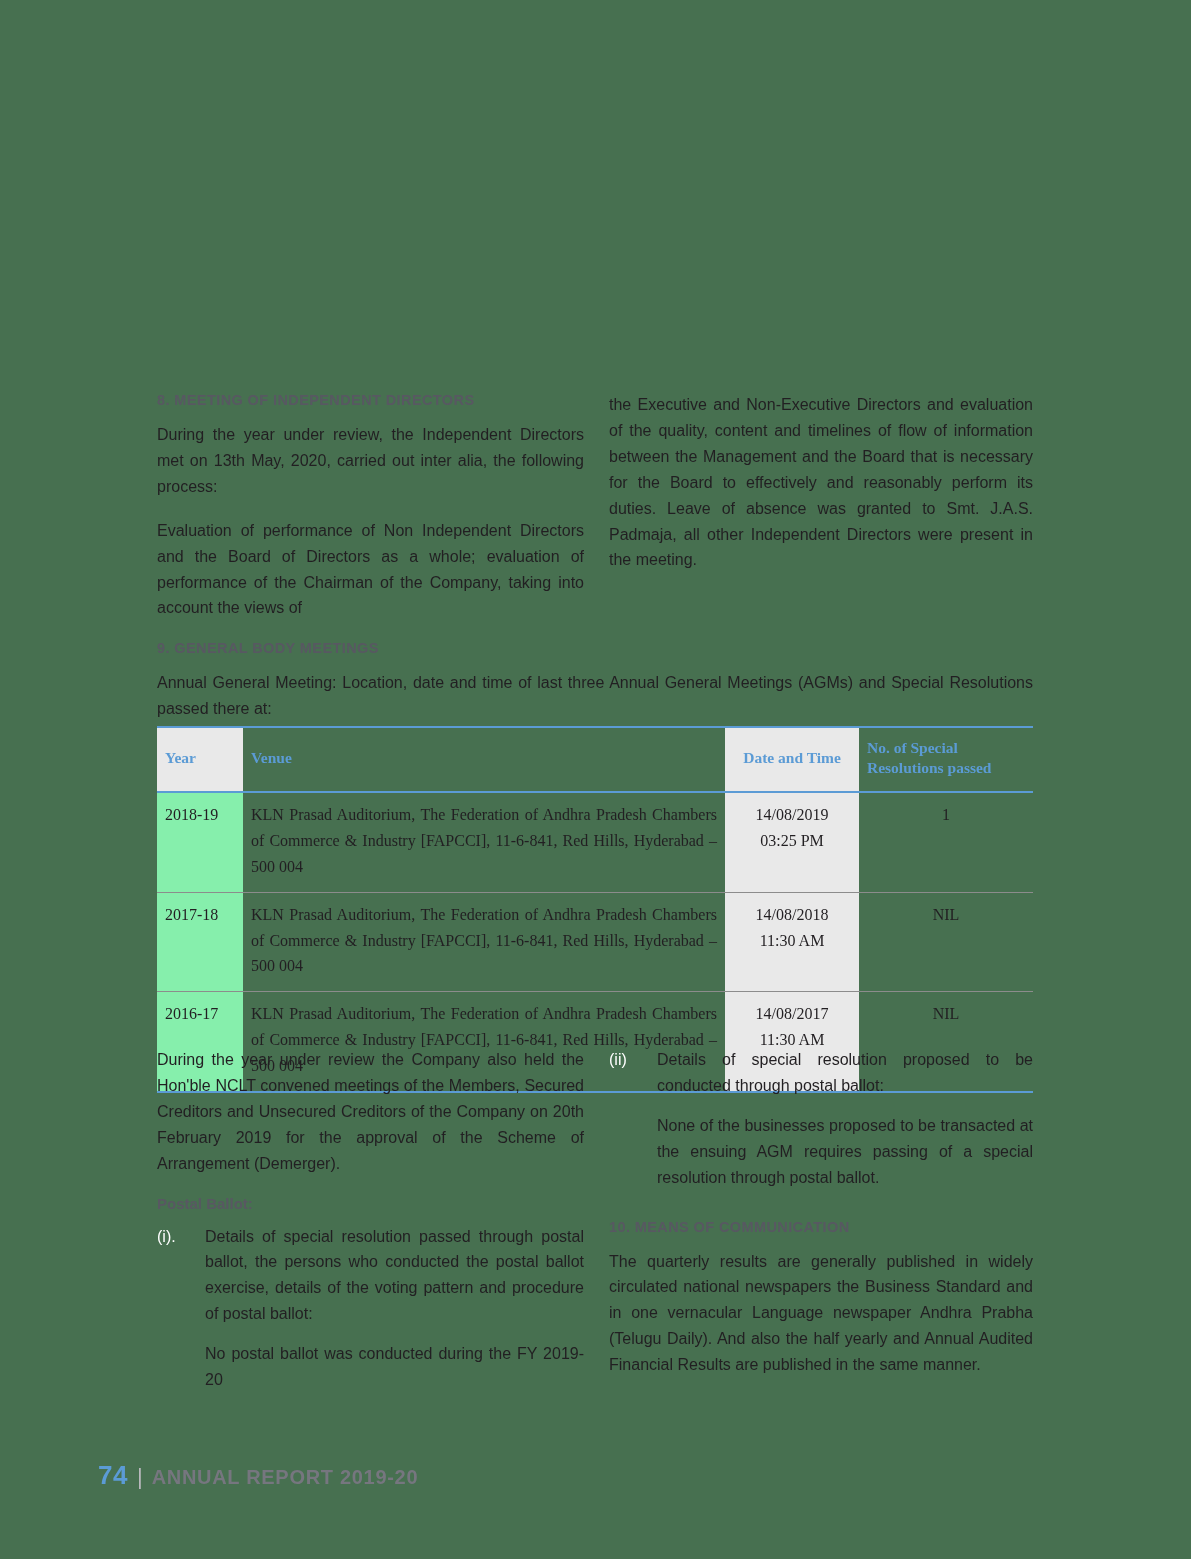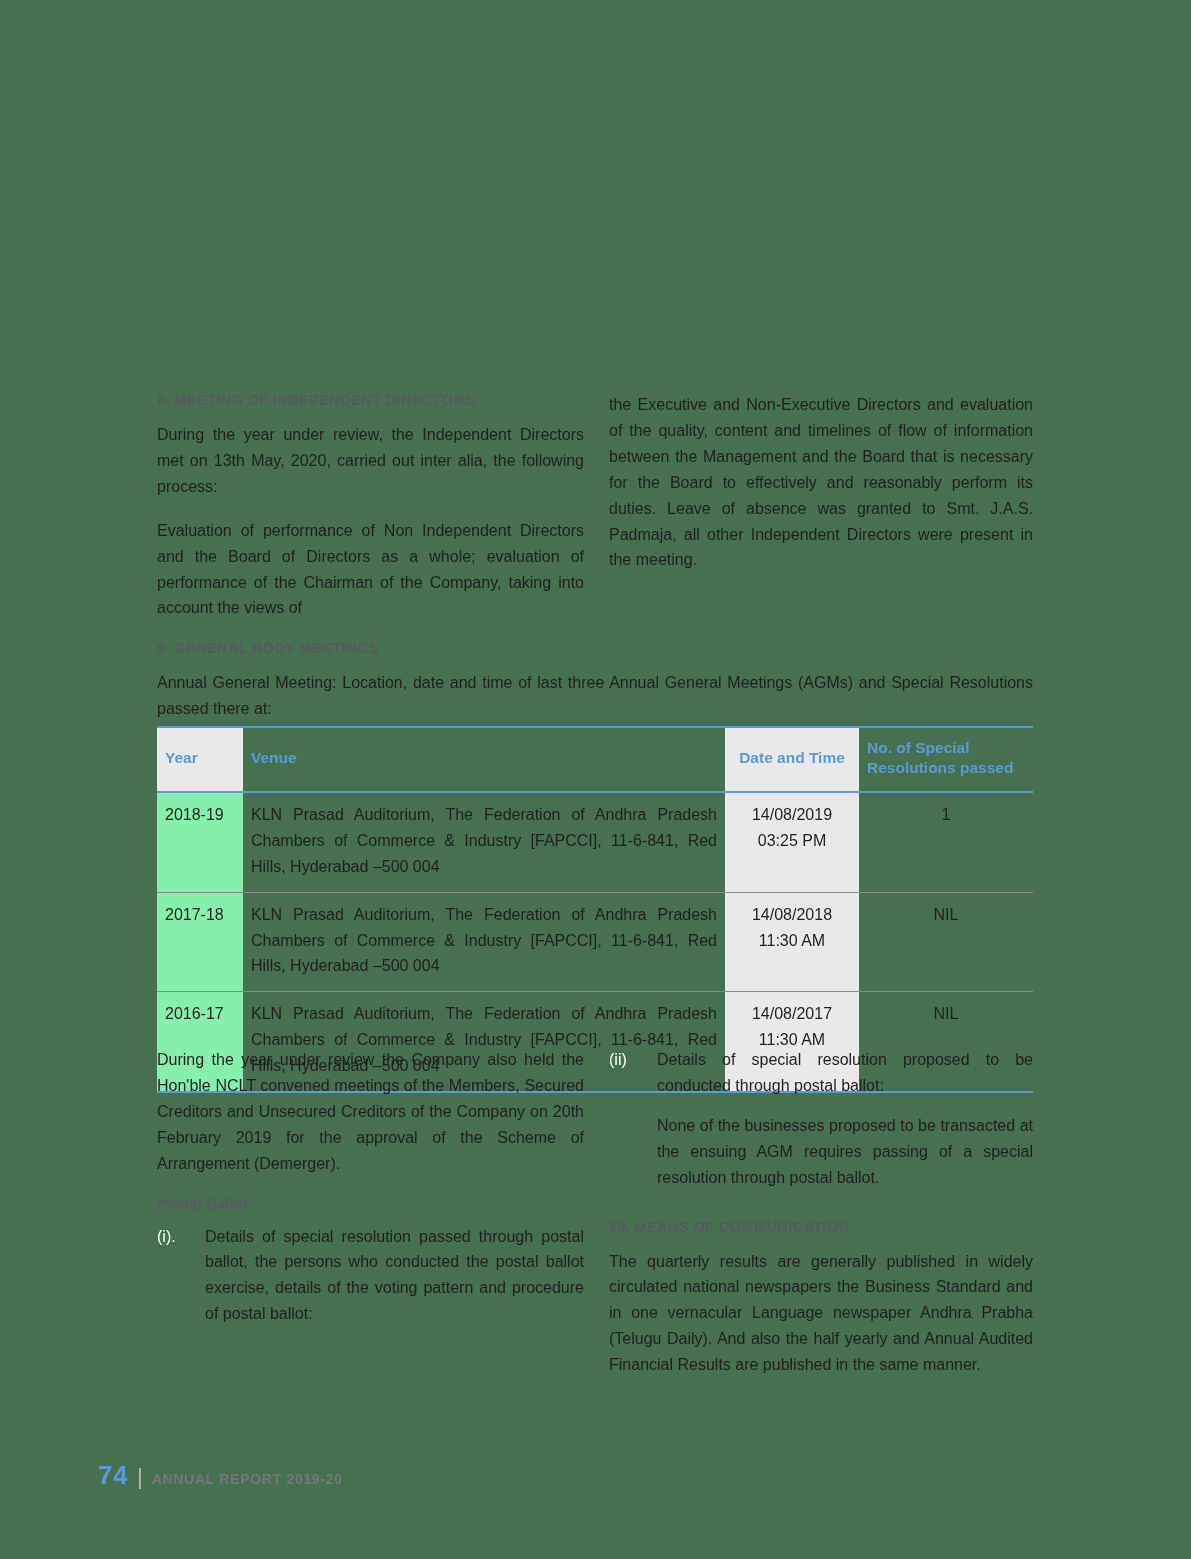--- a/index.html
+++ b/index.html
@@ -106,20 +106,21 @@
   .agm-table-wrap {
     position: absolute;
     left: 0;
     top: 334px;
     width: 876px;
   }
   table.agm {
     border-collapse: collapse;
     width: 876px;
     table-layout: fixed;
+    font-family: Liberation Serif, serif;
   }
   table.agm col.c-year  { width: 86px; }
   table.agm col.c-venue { width: 482px; }
   table.agm col.c-date  { width: 134px; }
   table.agm col.c-res   { width: 174px; }
 
   table.agm thead th {
     color: #5b9bd5;
     font-size: 15.5px;
     font-weight: bold;
@@ -164,21 +165,21 @@
     font-weight: bold;
     color: #5b9bd5;
     letter-spacing: 0.5px;
   }
   .footer .bar {
     color: #b9b9bd;
     font-size: 22px;
     margin: 0 9px 0 9px;
   }
   .footer .ftext {
-    font-size: 14px;
+    font-size: 20px;
     font-weight: bold;
     letter-spacing: 0.7px;
     color: #76767f;
     text-transform: uppercase;
   }
 </style>
 </head>
 <body>
 
 <div class="page">
@@ -244,20 +245,23 @@
 
     <div style="position:absolute; left:0; top:655px; width:427px;">
       <p class="body">During the year under review the Company also held the Hon'ble NCLT convened meetings of the Members, Secured Creditors and Unsecured Creditors of the Company on 20th February 2019 for the approval of the Scheme of Arrangement (Demerger).</p>
 
       <div class="sub-head" style="margin-top:16px;">Postal Ballot:</div>
 
       <div class="li">
         <span class="marker">(i).</span>
         <span>Details of special resolution passed through postal ballot, the persons who conducted the postal ballot exercise, details of the voting pattern and procedure of postal ballot:</span>
       </div>
+      <div class="li cont">
+        <span>No postal ballot was conducted during the FY 2019-20</span>
+      </div>
     </div>
 
     <div style="position:absolute; left:452px; top:655px; width:424px;">
 
       <div class="li">
         <span class="marker">(ii)</span>
         <span>Details of special resolution proposed to be conducted through postal ballot:</span>
       </div>
       <div class="li cont">
         <span>None of the businesses proposed to be transacted at the ensuing AGM requires passing of a special resolution through postal ballot.</span>

